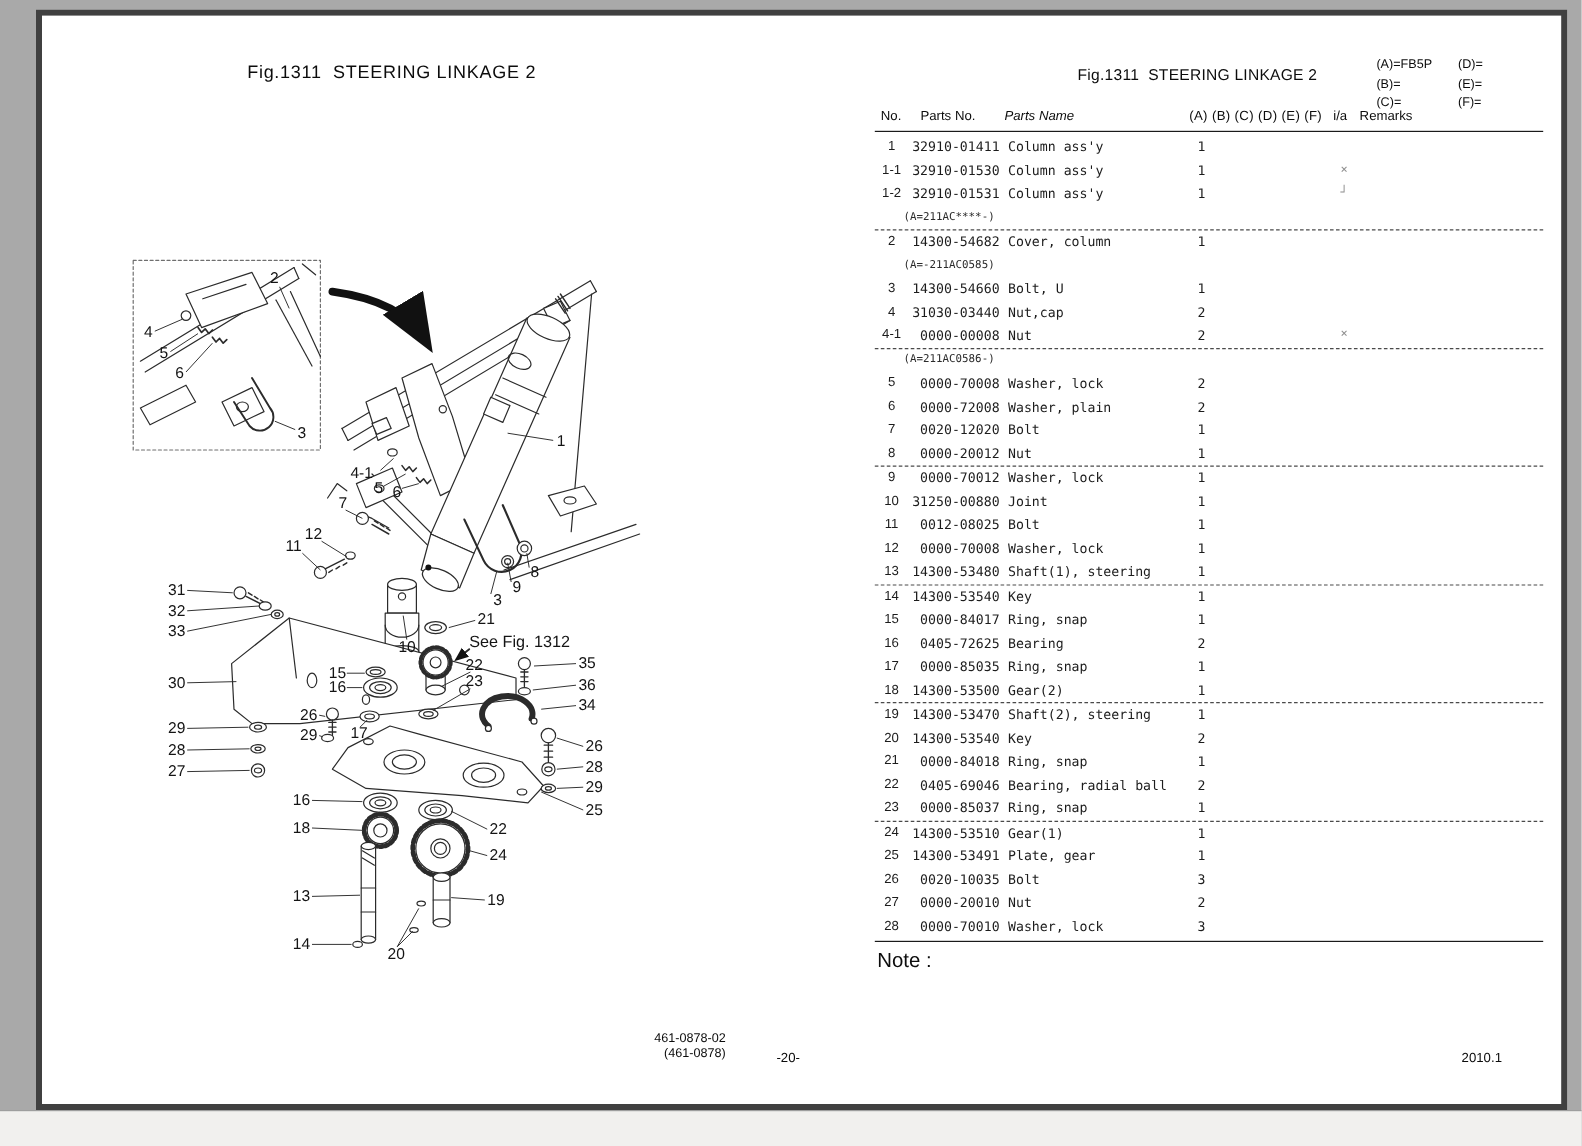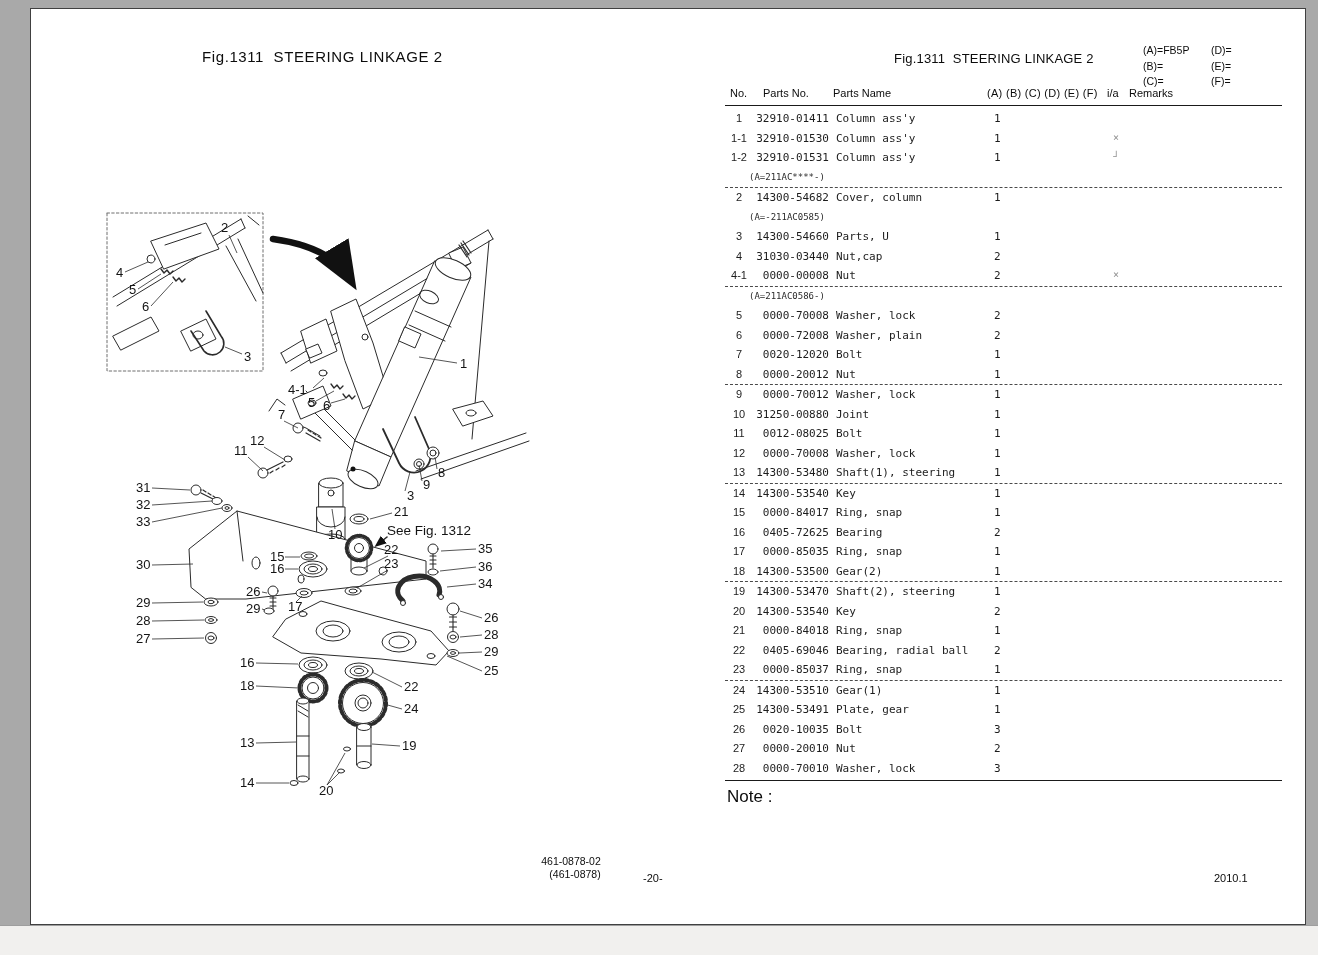--- a/index.html
+++ b/index.html
@@ -1,34 +1,34 @@
 <!DOCTYPE html>
 <html><head>
 <meta charset="utf-8">
 <style>
   * { margin:0; padding:0; box-sizing:border-box; }
   html,body { width:1318px; height:955px; }
   body { background:#a9a9a9; font-family:"Liberation Sans", sans-serif; color:#111; overflow:hidden; position:relative; }
 
   .page { position:absolute; left:30px; top:8px; width:1276px; height:917px;
-          background:#fff; border:1px solid #404040; }
+          background:#fff; border:5px solid #404040; }
 
   .fig-title-left { position:absolute; left:171px; top:39px; font-size:15px; letter-spacing:.6px; white-space:pre; color:#0c0c0c; }
   .fig-title-right { position:absolute; left:863px; top:42px; font-size:13px; letter-spacing:.2px; white-space:pre; color:#0c0c0c; }
 
   .model-key { position:absolute; top:34px; font-size:10.5px; line-height:15.5px; color:#0c0c0c; }
   .model-key.colA { left:1112px; }
   .model-key.colB { left:1180px; }
   .model-key div { white-space:pre; }
 
   
   .ptable { position:absolute; left:694px; top:78px; width:557px; }
   .ptable .thead { position:relative; height:14px; font-size:11px; color:#0c0c0c; }
   .ptable .thead span { position:absolute; white-space:pre; }
-  .th-no { left:5px; } .th-pn { left:38px; } .th-name { left:108px; }
+  .th-no { left:5px; } .th-pn { left:38px; } .th-name { left:108px;font-style:italic; }
   .th-var { left:262px; letter-spacing:.3px; } .th-ia { left:382px; } .th-rem { left:404px; }
   .ptable .headline { border-top:1.4px solid #1a1a1a; margin-top:4px; }
   .rows { margin-top:3px; }
   .row-item { position:relative; height:19.5px; font-family:"DejaVu Sans Mono", monospace; font-size:11px; color:#1c1c1c; }
   .row-item span { position:absolute; top:3px; white-space:pre; }
   .c-no  { left:2px; width:24px; text-align:center; font-family:"Liberation Sans", sans-serif; }
   .c-pn  { left:30px; width:74px; text-align:right; }
   .c-name{ left:111px; }
   .c-qty { left:269px; }
   .c-ia  { left:378px; width:26px; text-align:center; color:#8f8f8f; font-size:10px; }
@@ -110,21 +110,21 @@
           <span class="c-name">Cover, column</span>
           <span class="c-qty">1</span>
           <span class="c-ia"></span>
         </div>
         <div class="row-note">
           <span>(A=-211AC0585)</span>
         </div>
         <div class="row-item">
           <span class="c-no">3</span>
           <span class="c-pn">14300-54660</span>
-          <span class="c-name">Parts, U</span>
+          <span class="c-name">Bolt, U</span>
           <span class="c-qty">1</span>
           <span class="c-ia"></span>
         </div>
         <div class="row-item">
           <span class="c-no">4</span>
           <span class="c-pn">31030-03440</span>
           <span class="c-name">Nut,cap</span>
           <span class="c-qty">2</span>
           <span class="c-ia"></span>
         </div>

